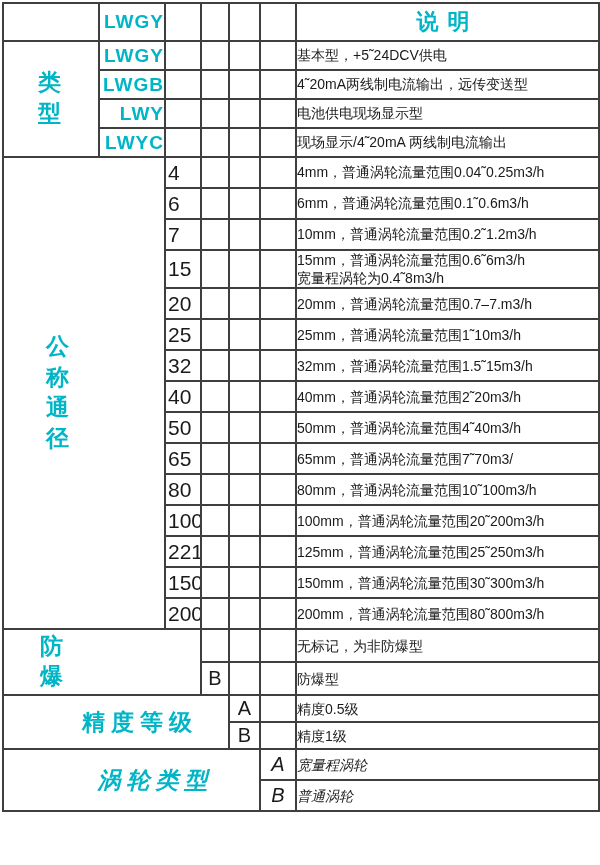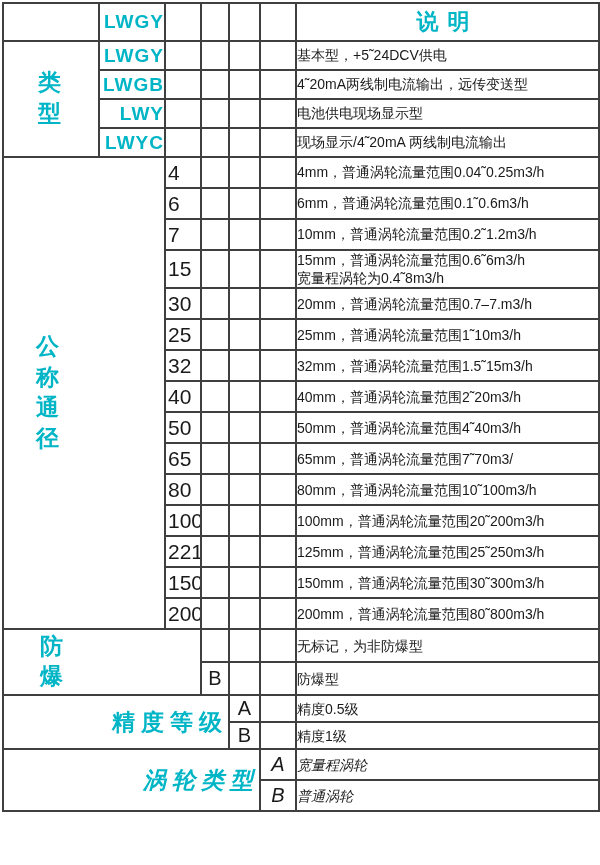--- a/index.html
+++ b/index.html
@@ -57,24 +57,24 @@
   }
   
   .label-cell{background:#fff;}
   .label-box{
     color:var(--accent);font-weight:bold;font-size:23px;line-height:1.33;
   }
   .v-label .label-box{
     width:26px;word-break:break-all;font-family:Liberation Serif, serif;
   }
   tr.sec-type .label-box{margin:0 auto;}
-  tr.sec-diameter .label-box{margin-left:32px;}
+  tr.sec-diameter .label-box{margin-left:42px;}
   tr.sec-explosion-proof .label-box{margin-left:36px;}
   .h-label .label-box{
-    padding-left:48px;letter-spacing:6px;text-align:right;
+    padding-left:48px;letter-spacing:6px;text-align:center;
   }
 </style>
 </head>
 <body>
 
 <table class="spec">
   <colgroup>
     <col style="width:96px">
       <col style="width:66px">
       <col style="width:36px">
@@ -154,21 +154,21 @@
       </tr>
       <tr class="sec-diameter v-label">
         <td class="num-cell">15</td>
         <td></td>
         <td></td>
         <td></td>
         <td class="desc-cell">15mm，普通涡轮流量范围0.6˜6m3/h
 宽量程涡轮为0.4˜8m3/h</td>
       </tr>
       <tr class="sec-diameter v-label">
-        <td class="num-cell">30</td>
+        <td class="num-cell">20</td>
         <td></td>
         <td></td>
         <td></td>
         <td class="desc-cell">20mm，普通涡轮流量范围0.7–7.m3/h</td>
       </tr>
       <tr class="sec-diameter v-label">
         <td class="num-cell">25</td>
         <td></td>
         <td></td>
         <td></td>

